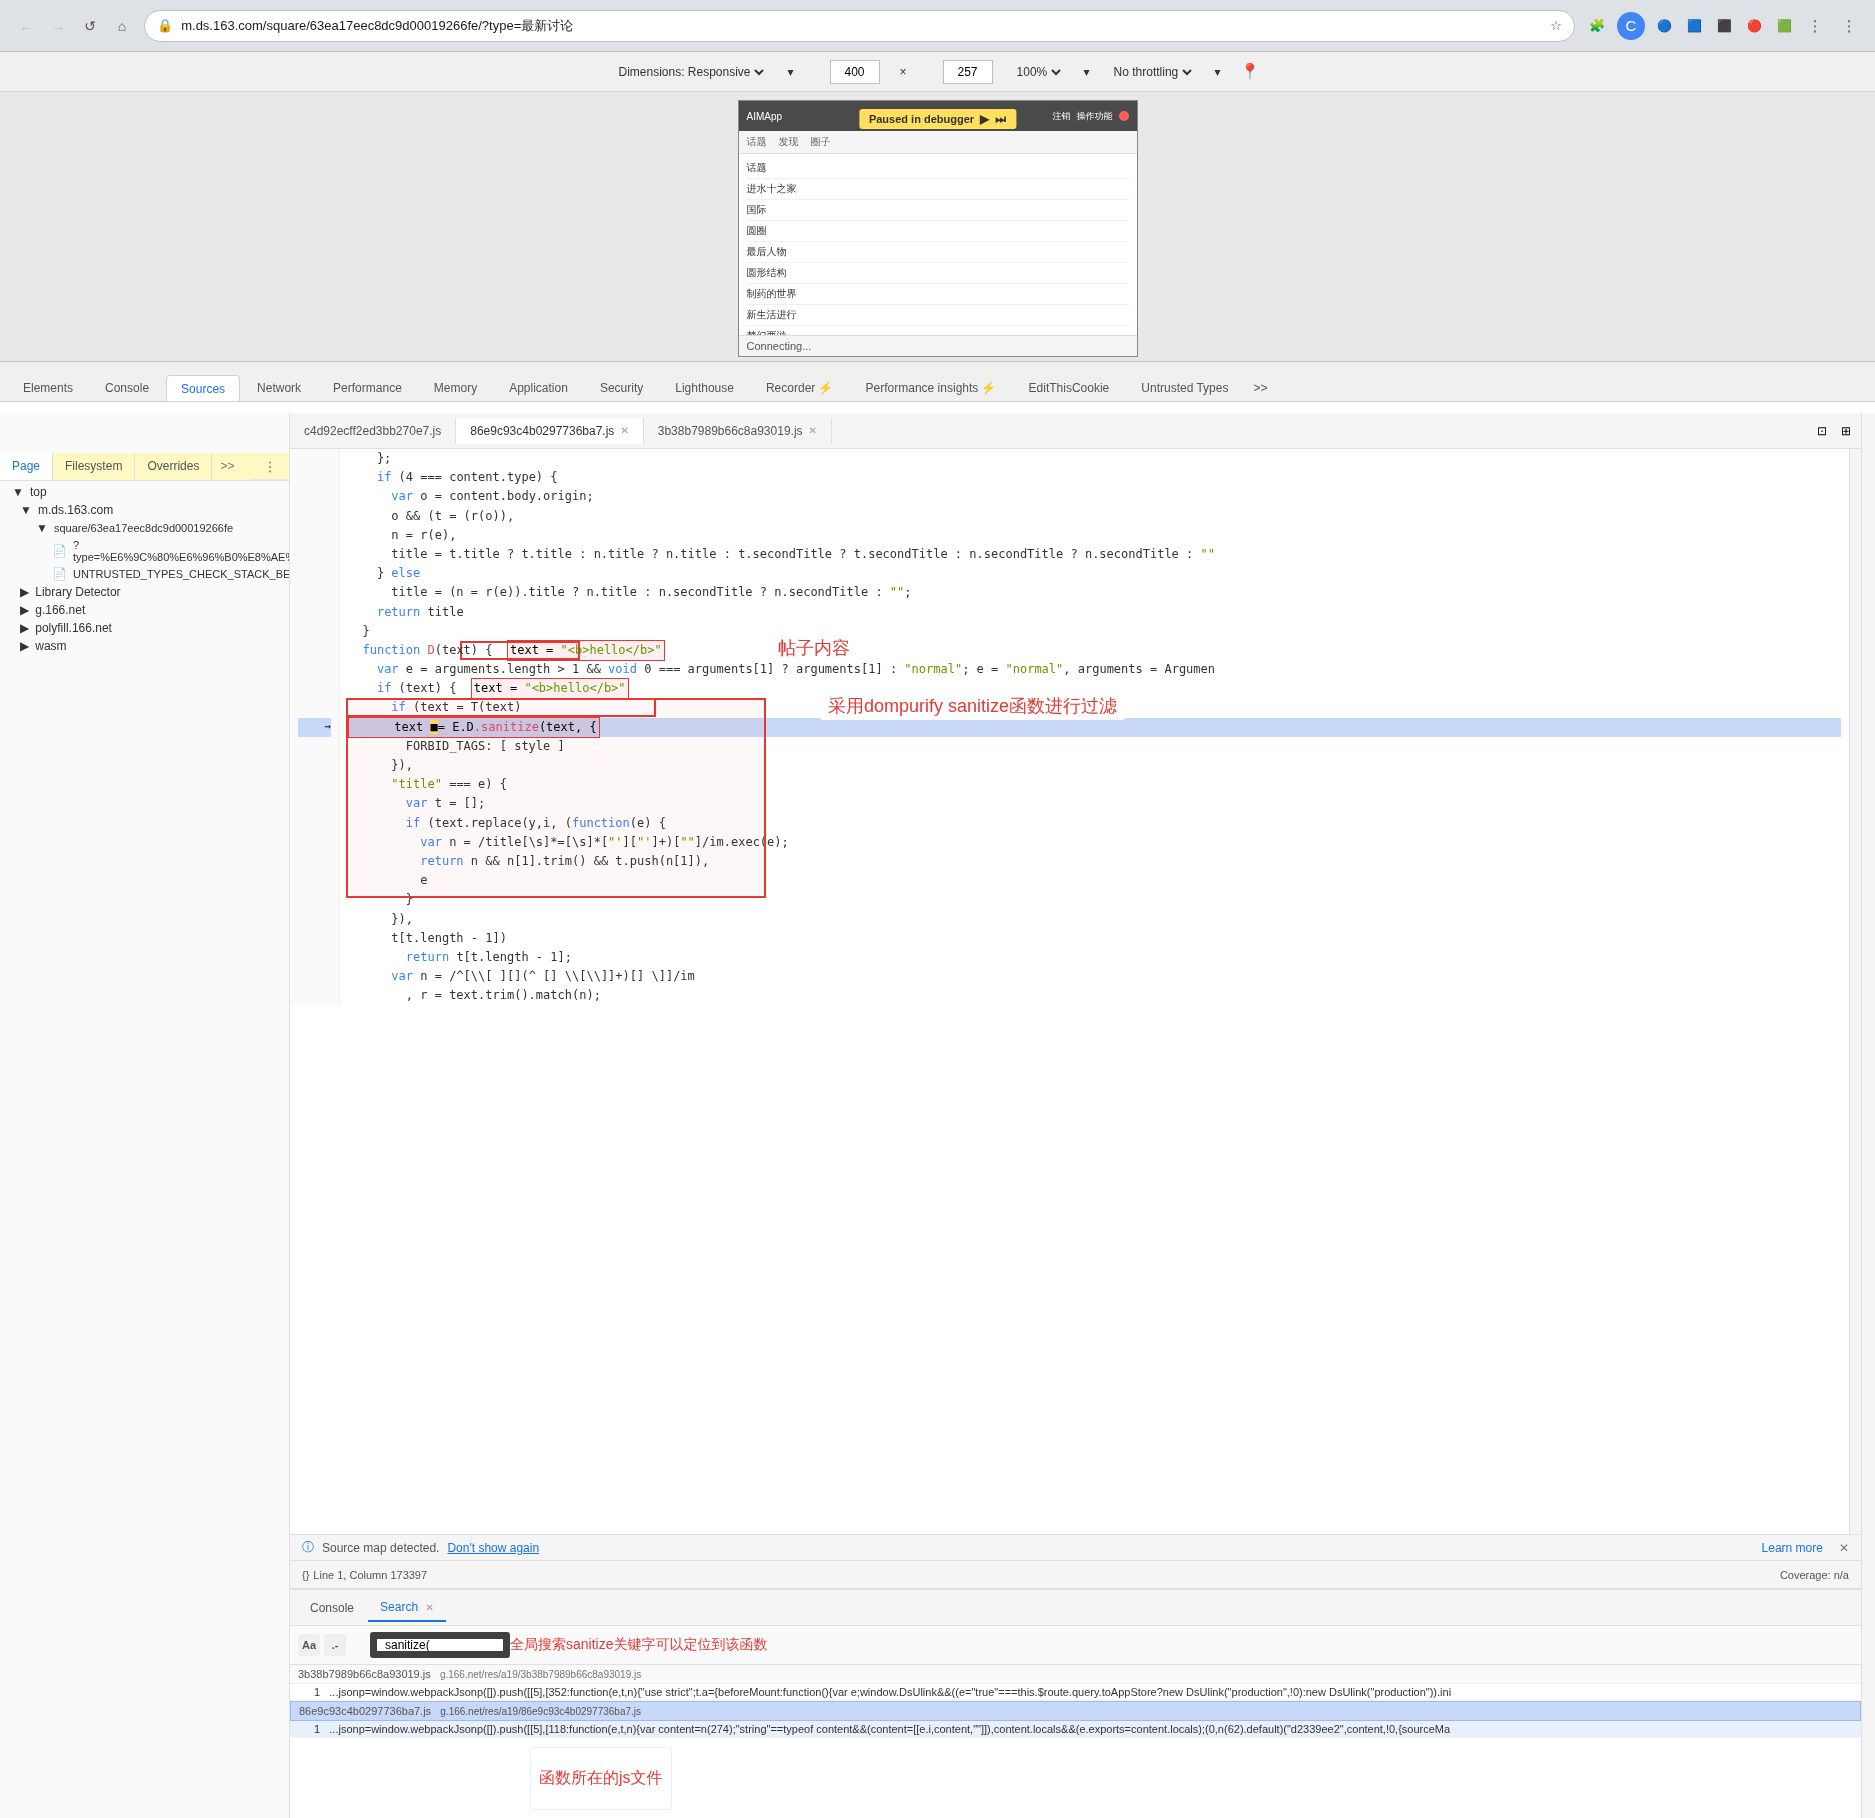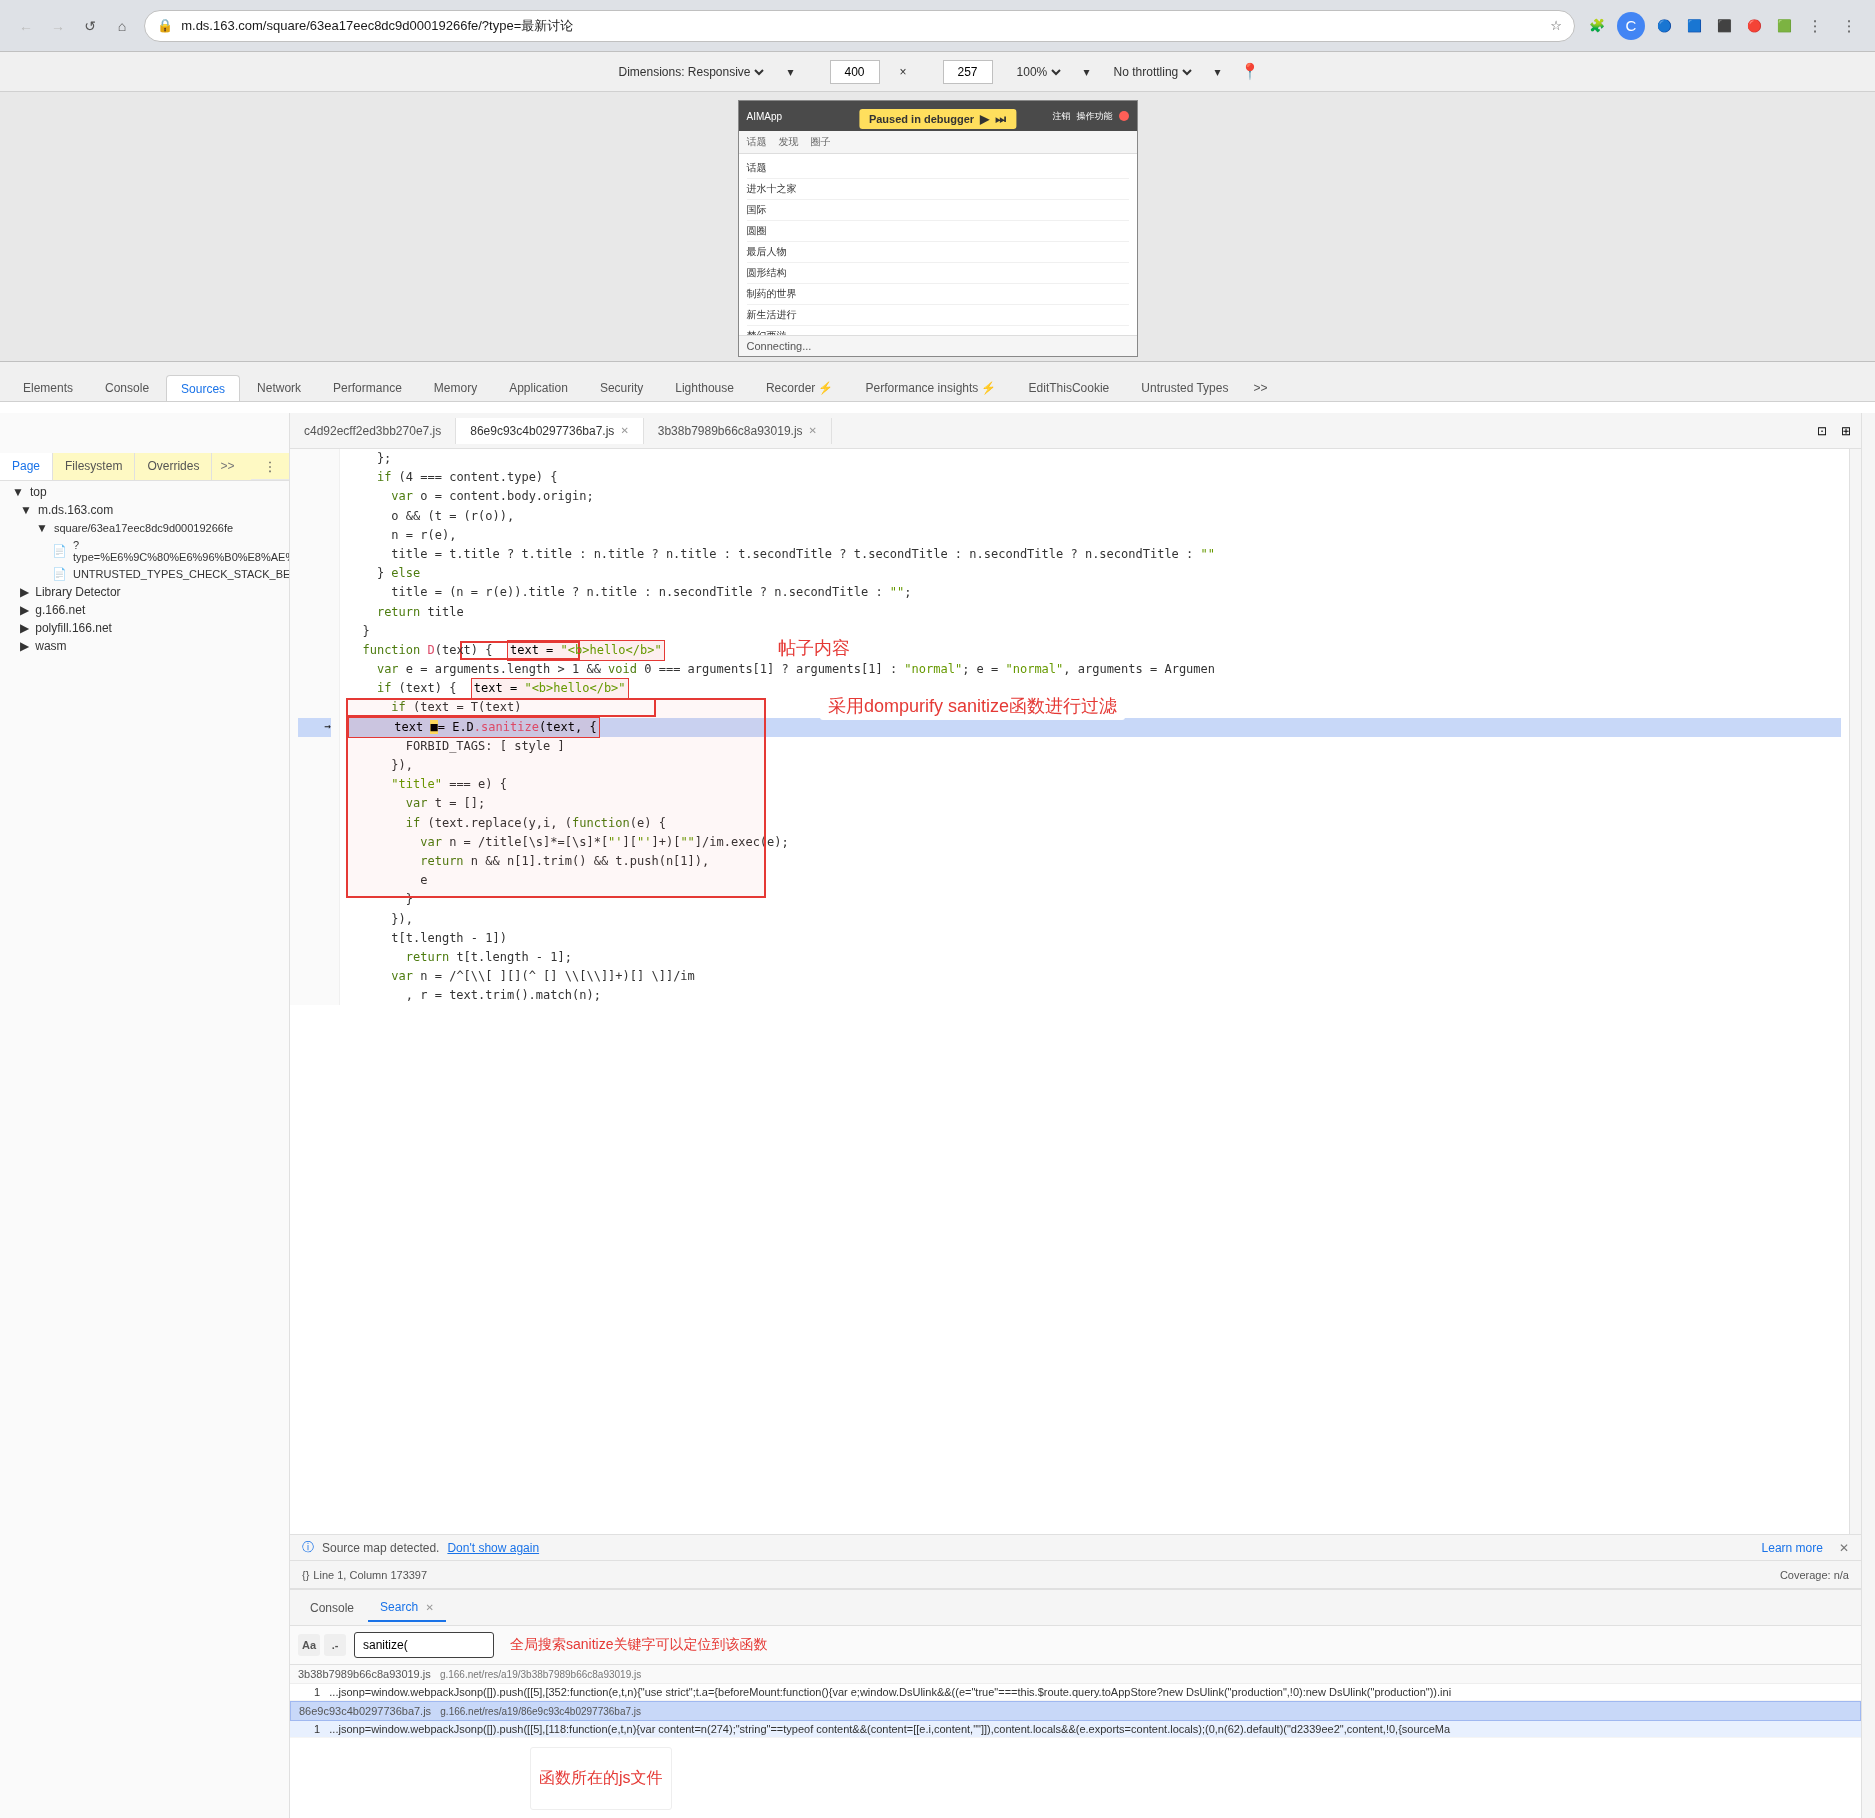--- a/index.html
+++ b/index.html
@@ -64,36 +64,36 @@
     .editor-tab.active { background: white; color: #333; }
     .editor-tab .close-x { color: #999; font-size: 10px; }
     .editor-tabs-toolbar { margin-left: auto; display: flex; align-items: center; gap: 2px; padding-right: 4px; }
     .editor-code { flex: 1; overflow: auto; background: white; font-family: 'Consolas', 'Monaco', monospace; font-size: 12px; line-height: 1.6; position: relative; }
     .code-lines { display: flex; }
     .line-numbers { width: 50px; text-align: right; padding: 0 8px; color: #aaa; user-select: none; background: #fafafa; border-right: 1px solid #f0f0f0; flex-shrink: 0; }
     .line-number { height: 19.2px; display: flex; align-items: center; justify-content: flex-end; font-size: 11px; }
     .code-content { flex: 1; padding: 0 8px; }
     .code-line { height: 19.2px; display: flex; align-items: center; white-space: pre; font-size: 12px; }
     .code-line.active-line { background: #e8f0fe; }
-    .kw { color: #4d7c0f; }
+    .kw { color: #3b82f6; }
     .fn { color: #dd4a68; }
     .str { color: #690; }
     .var { color: #333; }
 
     
     .bottom-panel { border-top: 2px solid #e0e0e0; height: 230px; display: flex; flex-direction: column; background: #fff; }
     .bottom-tabs { display: flex; align-items: center; background: #f5f5f5; border-bottom: 1px solid #e0e0e0; padding: 0 8px; height: 36px; gap: 2px; }
     .bottom-tab { padding: 6px 12px; font-size: 12px; cursor: pointer; color: #555; }
     .bottom-tab.active { color: #1a73e8; border-bottom: 2px solid #1a73e8; }
     .bottom-tab-close { font-size: 10px; color: #999; cursor: pointer; margin-left: 4px; }
     .bottom-search-bar { display: flex; align-items: center; gap: 8px; padding: 6px 8px; border-bottom: 1px solid #e0e0e0; background: #fafafa; }
     .search-options { display: flex; align-items: flex-end; gap: 4px; }
     .search-option-btn { width: 22px; height: 22px; border: 1px solid transparent; border-radius: 3px; display: flex; align-items: center; justify-content: center; cursor: pointer; font-size: 11px; font-weight: bold; color: #555; }
     .search-input-container { flex: 0 0 140px; position: relative; }
-    .search-input { width: 100%; height: 26px; border: 1px solid #404040; padding: 0 8px; font-size: 12px; background: white; border-radius: 3px; }
+    .search-input { width: 100%; height: 26px; border: 7px solid #404040; padding: 0 8px; font-size: 12px; background: white; border-radius: 3px; margin-left: 16px; }
     .search-annotation { font-size: 14px; color: #e53935; margin-left: 8px; font-weight: 500; }
     .search-results { flex: 1; overflow-y: auto; font-size: 12px; }
     .search-result-file { padding: 3px 8px; color: #555; background: #f9f9f9; border-bottom: 1px solid #eee; font-size: 11px; cursor: pointer; }
     .search-result-item { padding: 2px 8px 2px 24px; color: #333; border-bottom: 1px solid #f5f5f5; cursor: pointer; white-space: nowrap; overflow: hidden; text-overflow: ellipsis; font-size: 11px; }
     .search-result-item.selected { background: #e8f0fe; }
 
     
     .status-bar { display: flex; align-items: center; justify-content: space-between; background: #f5f5f5; border-top: 1px solid #e0e0e0; padding: 3px 12px; font-size: 11px; color: #555; height: 28px; }
     .status-info { display: flex; align-items: center; gap: 4px; }
     .status-link { color: #1a73e8; cursor: pointer; text-decoration: underline; }

